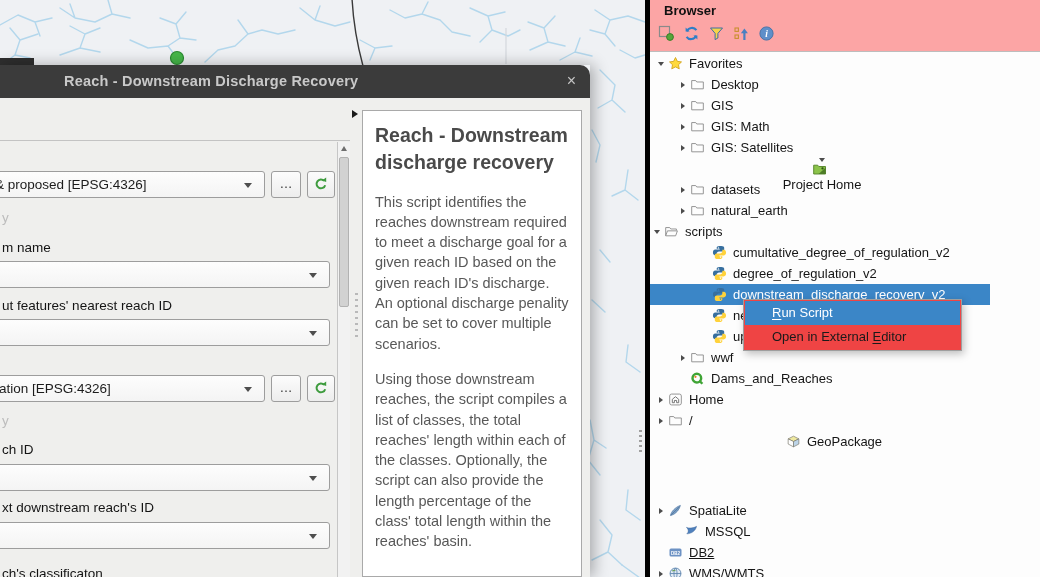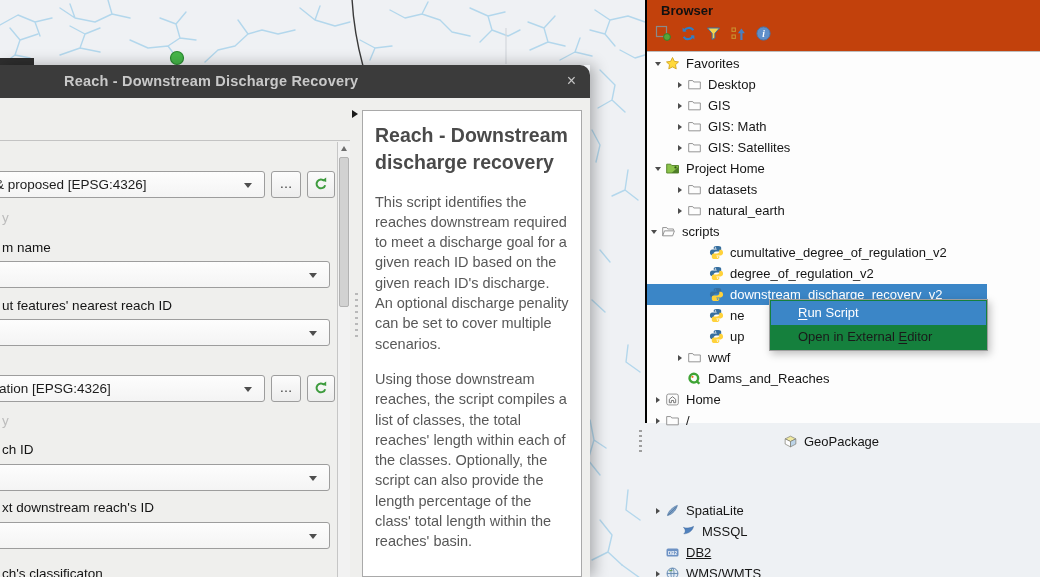--- a/index.html
+++ b/index.html
@@ -49,43 +49,43 @@
                     border-left:6px solid #1a1a1a; }
   .splitter-dots  { position:absolute; left:355px; top:195px; width:3px; height:44px;
                     background:repeating-linear-gradient(#b9b9b9 0 2px, transparent 2px 6px); }
 
   .help-panel { position:absolute; left:362px; top:12px; width:220px; bottom:0;
                 background:#ffffff; border:1px solid #a9a9a9; padding:11px 12px; overflow:hidden; }
   .help-panel h1 { font-size:19.5px; line-height:1.40; color:#4a4a4a; margin-bottom:15px; font-weight:bold; }
   .help-panel p  { font-size:14.5px; line-height:1.40; color:#585858; margin-bottom:15px; }
 
   
-  .browser { position:absolute; left:645px; top:0; width:395px; height:423px;
-             background:#c2410c; border-left:2px solid #000000; }
+  .browser { position:absolute; left:645px; top:0; width:395px; height:577px;
+             background:#fca5a5; border-left:5px solid #000000; }
   .browser-header { padding:3px 0 0 14px; font-size:13px; font-weight:bold; color:#111; }
   .browser-toolbar { position:absolute; left:7px; top:24px; display:flex; gap:7px; }
   .tool-btn { width:18px; height:18px; display:flex; align-items:center; justify-content:center; }
   .tool-btn svg { width:17px; height:17px; }
 
   .browser-tree { position:absolute; left:0; top:51px; right:0; bottom:0;
                   background:#fdfdfd; border-top:1px solid #bdbdbd; padding-top:1px; }
   .tree-row { height:21px; display:flex; align-items:center; width:340px;
               font-size:13px; color:#151515; white-space:nowrap; }
   .tree-row.selected { background:#3b86c7; color:#ffffff; }
   .arrow-slot { width:14px; display:flex; justify-content:center; flex:none; }
   .tri-closed { width:0; height:0; border-top:3.5px solid transparent; border-bottom:3.5px solid transparent;
                 border-left:4.5px solid #4c4c4c; }
   .tri-open   { width:0; height:0; border-left:3.5px solid transparent; border-right:3.5px solid transparent;
                 border-top:4.5px solid #4c4c4c; }
   .tree-icon { width:15px; height:15px; margin-right:6px; flex:none; }
   .tree-icon svg { width:15px; height:15px; display:block; }
 
   .context-menu { position:absolute; left:743px; top:299px; width:219px;
-                  background:#15803d; border:1px solid #9e9e9e;
-                  box-shadow:2px 3px 8px rgba(0,0,0,.25); padding:1px; z-index:50;margin-left:26px; }
+                  background:#ef4444; border:1px solid #9e9e9e;
+                  box-shadow:2px 3px 8px rgba(0,0,0,.25); padding:1px; z-index:50; }
   .menu-item { height:24px; line-height:24px; padding-left:27px; font-size:13px; color:#1a1a1a; }
   .menu-item.hl { background:#3b86c7; color:#ffffff; }
   .menu-item u { text-underline-offset:2px; }
 
   .panel-splitter-dots { position:absolute; left:639px; top:430px; width:3px; height:24px;
                          background:repeating-linear-gradient(#9f9f9f 0 2px, transparent 2px 5px); }
 </style>
 </head>
 <body>
 
@@ -284,21 +284,21 @@
         <span class="arrow-slot">
           <span class="tri-closed"></span>
         </span>
         <span class="tree-icon">
           <svg viewBox="0 0 16 16">
             <path d="M1.8 12.6V3.8h4.3l1.1 1.5h7v7.3z" fill="#fdfdfd" stroke="#8f8f8f"></path>
           </svg>
         </span>
         <span class="tree-label">GIS: Satellites</span>
       </div>
-      <div class="tree-row" style="padding-left: 4px;">
+      <div class="tree-row" style="padding-left: 4px; flex-direction: column;">
         <span class="arrow-slot">
           <span class="tri-open"></span>
         </span>
         <span class="tree-icon">
           <svg viewBox="0 0 16 16">
             <path d="M1.8 12.8V3.4h4.3l1.1 1.4h7.2v8z" fill="#8bc34a" stroke="#55852b"></path>
             <path d="M7 12.8L14.4 6v6.8z" fill="#4e7d28"></path>
             <circle cx="11.2" cy="6.8" r="1.2" fill="#2f5417"></circle>
           </svg>
         </span>

